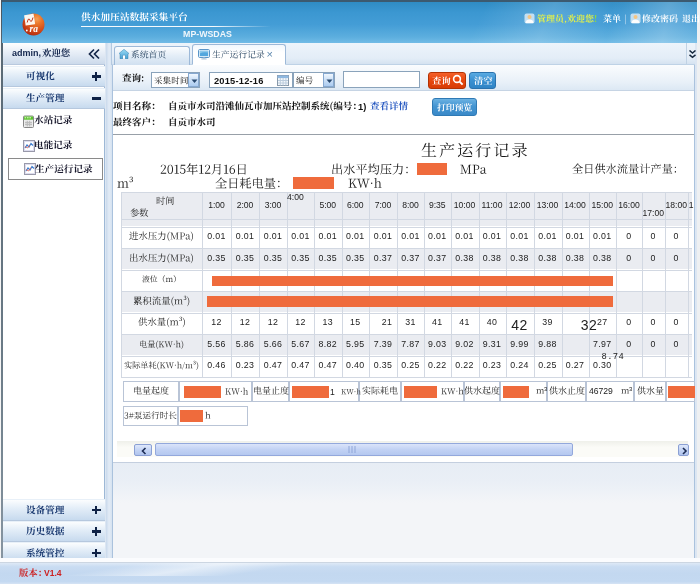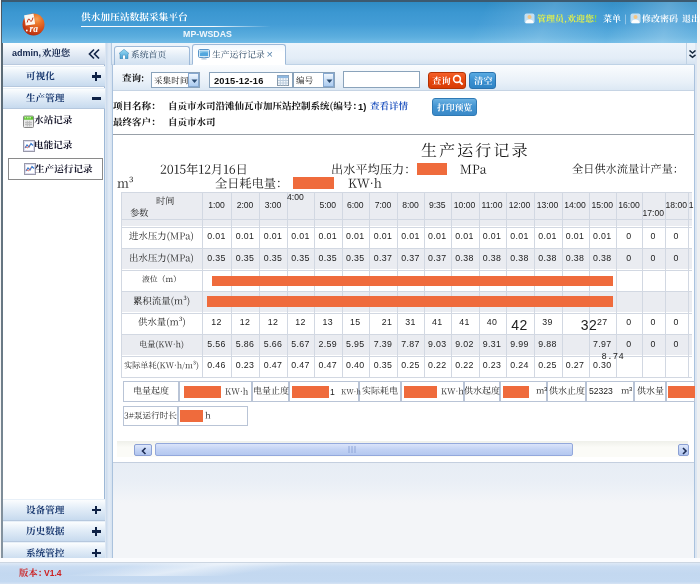--- a/index.html
+++ b/index.html
@@ -933,21 +933,21 @@
 <div style="position:absolute;left:533.5px;top:318.2px;font-family:'Liberation Sans',sans-serif;font-size:8.8px;color:#222;line-height:1;white-space:pre;letter-spacing:0.4px;width:28.0px;text-align:center;left:533.5px;">39</div>
 <div style="position:absolute;left:561.5px;top:318.2px;font-family:'Liberation Sans',sans-serif;font-size:14px;color:#222;line-height:1;white-space:pre;letter-spacing:0.4px;width:27.0px;text-align:center;left:561.5px;margin-left:14px;">32</div>
 <div style="position:absolute;left:588.5px;top:318.2px;font-family:'Liberation Sans',sans-serif;font-size:8.8px;color:#222;line-height:1;white-space:pre;letter-spacing:0.4px;width:27.5px;text-align:center;left:588.5px;">27</div>
 <div style="position:absolute;left:616.0px;top:318.2px;font-family:'Liberation Sans',sans-serif;font-size:8.8px;color:#222;line-height:1;white-space:pre;letter-spacing:0.4px;width:26.0px;text-align:center;left:616.0px;">0</div>
 <div style="position:absolute;left:642.0px;top:318.2px;font-family:'Liberation Sans',sans-serif;font-size:8.8px;color:#222;line-height:1;white-space:pre;letter-spacing:0.4px;width:22.5px;text-align:center;left:642.0px;">0</div>
 <div style="position:absolute;left:664.5px;top:318.2px;font-family:'Liberation Sans',sans-serif;font-size:8.8px;color:#222;line-height:1;white-space:pre;letter-spacing:0.4px;width:23.5px;text-align:center;left:664.5px;">0</div>
 <div style="position:absolute;left:202.0px;top:339.8px;font-family:'Liberation Sans',sans-serif;font-size:8.8px;color:#222;line-height:1;white-space:pre;letter-spacing:0.4px;width:29.0px;text-align:center;left:202.0px;">5.56</div>
 <div style="position:absolute;left:231.0px;top:339.8px;font-family:'Liberation Sans',sans-serif;font-size:8.8px;color:#222;line-height:1;white-space:pre;letter-spacing:0.4px;width:28.0px;text-align:center;left:231.0px;">5.86</div>
 <div style="position:absolute;left:259.0px;top:339.8px;font-family:'Liberation Sans',sans-serif;font-size:8.8px;color:#222;line-height:1;white-space:pre;letter-spacing:0.4px;width:28.0px;text-align:center;left:259.0px;">5.66</div>
 <div style="position:absolute;left:287.0px;top:339.8px;font-family:'Liberation Sans',sans-serif;font-size:8.8px;color:#222;line-height:1;white-space:pre;letter-spacing:0.4px;width:27.0px;text-align:center;left:287.0px;">5.67</div>
-<div style="position:absolute;left:314.0px;top:339.8px;font-family:'Liberation Sans',sans-serif;font-size:8.8px;color:#222;line-height:1;white-space:pre;letter-spacing:0.4px;width:27.5px;text-align:center;left:314.0px;">2.59</div>
+<div style="position:absolute;left:314.0px;top:339.8px;font-family:'Liberation Sans',sans-serif;font-size:8.8px;color:#222;line-height:1;white-space:pre;letter-spacing:0.4px;width:27.5px;text-align:center;left:314.0px;">8.82</div>
 <div style="position:absolute;left:341.5px;top:339.8px;font-family:'Liberation Sans',sans-serif;font-size:8.8px;color:#222;line-height:1;white-space:pre;letter-spacing:0.4px;width:27.5px;text-align:center;left:341.5px;">5.95</div>
 <div style="position:absolute;left:369.0px;top:339.8px;font-family:'Liberation Sans',sans-serif;font-size:8.8px;color:#222;line-height:1;white-space:pre;letter-spacing:0.4px;width:28.0px;text-align:center;left:369.0px;">7.39</div>
 <div style="position:absolute;left:397.0px;top:339.8px;font-family:'Liberation Sans',sans-serif;font-size:8.8px;color:#222;line-height:1;white-space:pre;letter-spacing:0.4px;width:27.0px;text-align:center;left:397.0px;">7.87</div>
 <div style="position:absolute;left:424.0px;top:339.8px;font-family:'Liberation Sans',sans-serif;font-size:8.8px;color:#222;line-height:1;white-space:pre;letter-spacing:0.4px;width:26.5px;text-align:center;left:424.0px;">9.03</div>
 <div style="position:absolute;left:450.5px;top:339.8px;font-family:'Liberation Sans',sans-serif;font-size:8.8px;color:#222;line-height:1;white-space:pre;letter-spacing:0.4px;width:28.0px;text-align:center;left:450.5px;">9.02</div>
 <div style="position:absolute;left:478.5px;top:339.8px;font-family:'Liberation Sans',sans-serif;font-size:8.8px;color:#222;line-height:1;white-space:pre;letter-spacing:0.4px;width:27.0px;text-align:center;left:478.5px;">9.31</div>
 <div style="position:absolute;left:505.5px;top:339.8px;font-family:'Liberation Sans',sans-serif;font-size:8.8px;color:#222;line-height:1;white-space:pre;letter-spacing:0.4px;width:28.0px;text-align:center;left:505.5px;">9.99</div>
 <div style="position:absolute;left:533.5px;top:339.8px;font-family:'Liberation Sans',sans-serif;font-size:8.8px;color:#222;line-height:1;white-space:pre;letter-spacing:0.4px;width:28.0px;text-align:center;left:533.5px;">9.88</div>
 <div style="position:absolute;left:561.5px;top:353px;font-family:Liberation Mono, monospace;font-size:8.8px;color:#222;line-height:1;white-space:pre;letter-spacing:0.4px;width:27.0px;text-align:center;left:561.5px;padding-left:40px;">8.74</div>
 <div style="position:absolute;left:588.5px;top:339.8px;font-family:'Liberation Sans',sans-serif;font-size:8.8px;color:#222;line-height:1;white-space:pre;letter-spacing:0.4px;width:27.5px;text-align:center;left:588.5px;">7.97</div>
@@ -1069,21 +1069,21 @@
 <div style="position:absolute;left:548.5px;top:386.0px;line-height:0">
     <svg width="37" height="11" style="overflow:visible;display:block" viewBox="0 0 37 11">
       <g fill="#222" transform="translate(0 7.9) scale(0.09)">
         <use href="#gr4F9B" x="0"></use>
         <use href="#gr6C34" x="100"></use>
         <use href="#gr6B62" x="200"></use>
         <use href="#gr5EA6" x="300"></use>
       </g>
     </svg>
   </div>
-<div style="position:absolute;left:589.0px;top:387.0px;font-family:'Liberation Sans',sans-serif;font-size:8.6px;color:#222;line-height:1;white-space:pre;">52323</div>
+<div style="position:absolute;left:589.0px;top:387.0px;font-family:'Liberation Sans',sans-serif;font-size:8.6px;color:#222;line-height:1;white-space:pre;">46729</div>
 <div style="position:absolute;left:621.0px;top:386.0px;line-height:0">
     <svg width="9" height="11" style="overflow:visible;display:block" viewBox="0 0 9 11">
       <g fill="#222" transform="translate(0 7.6) scale(0.086)">
         <use href="#gr006D" x="0"></use>
       </g>
     </svg>
   </div>
 <div style="position:absolute;left:629.0px;top:385.5px;font-family:'Liberation Sans',sans-serif;font-size:6.0px;color:#222;line-height:1;white-space:pre;">3</div>
 <div style="position:absolute;left:636.5px;top:386.0px;line-height:0">
     <svg width="28" height="11" style="overflow:visible;display:block" viewBox="0 0 28 11">

